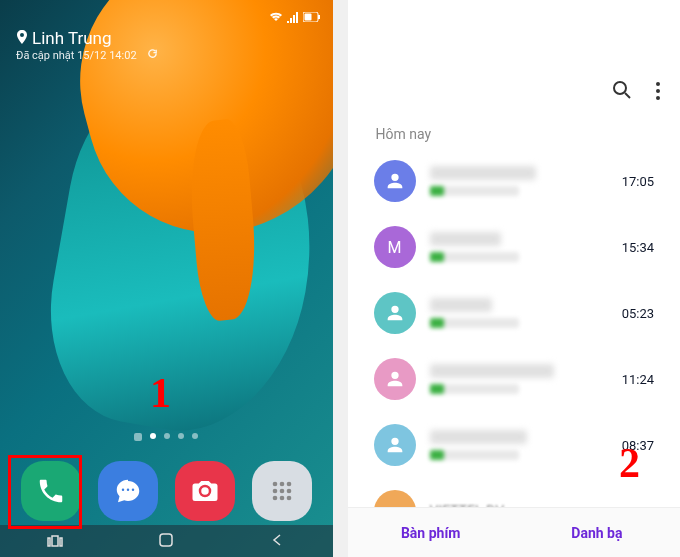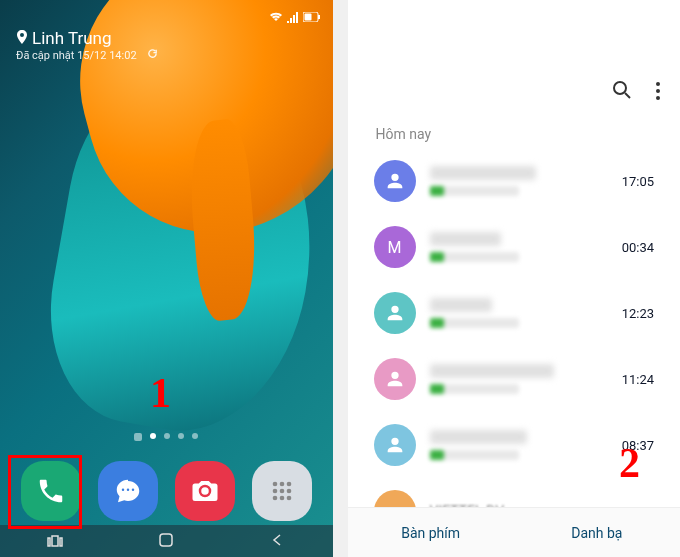--- a/index.html
+++ b/index.html
@@ -58,21 +58,21 @@
 .av-pink { background: #e89ac5; }
 .av-cyan { background: #7ec5e0; }
 .av-orange { background: #f0a858; }
 .call-info { flex: 1; }
 .call-name { height: 14px; background: #e0e0e0; border-radius: 3px; margin-bottom: 6px; filter: blur(3px); }
 .call-meta { height: 10px; background: #e8e8e8; border-radius: 3px; width: 50%; filter: blur(2px); display: flex; align-items: center; gap: 3px; }
 .sim-badge { width: 14px; height: 10px; background: #3cb043; border-radius: 2px; filter: none; }
 .call-time { font-size: 13px; color: #0f172a; }
 
 .bottom-tabs { display: flex; height: 50px; border-top: 1px solid #eee; background: #fafafa; }
-.tab { flex: 1; display: flex; align-items: center; justify-content: center; font-size: 14px; color: #0c4a6e; position: relative; }
+.tab { flex: 1; display: flex; align-items: center; justify-content: center; font-size: 14px; color: #6d28d9; position: relative; font-weight: bold; }
 .tab.active { color: #1aa874; font-weight: 500; border-bottom: 2px dotted #1aa874; }
 </style>
 </head>
 <body>
 
 <div class="container">
 
   <div class="phone phone-left">
     <div class="wallpaper">
       <div class="wave2"></div>
@@ -219,36 +219,36 @@
       </div>
 
       <div class="call-item">
         <div class="avatar av-purple">M</div>
         <div class="call-info">
           <div class="call-name" style="width:40%"></div>
           <div class="call-meta">
               <span class="sim-badge"></span>
             </div>
         </div>
-        <div class="call-time">00:34</div>
+        <div class="call-time">15:34</div>
       </div>
 
       <div class="call-item">
         <div class="avatar av-teal">
           <svg width="22" height="22" viewBox="0 0 24 24" fill="#fff">
               <path d="M12 12a4 4 0 100-8 4 4 0 000 8zm0 2c-3 0-8 1.5-8 4.5V20h16v-1.5c0-3-5-4.5-8-4.5z"></path>
             </svg>
         </div>
         <div class="call-info">
           <div class="call-name" style="width:35%"></div>
           <div class="call-meta">
               <span class="sim-badge"></span>
             </div>
         </div>
-        <div class="call-time">12:23</div>
+        <div class="call-time">05:23</div>
       </div>
 
       <div class="call-item">
         <div class="avatar av-pink">
           <svg width="22" height="22" viewBox="0 0 24 24" fill="#fff">
               <path d="M12 12a4 4 0 100-8 4 4 0 000 8zm0 2c-3 0-8 1.5-8 4.5V20h16v-1.5c0-3-5-4.5-8-4.5z"></path>
             </svg>
         </div>
         <div class="call-info">
           <div class="call-name" style="width:70%"></div>

